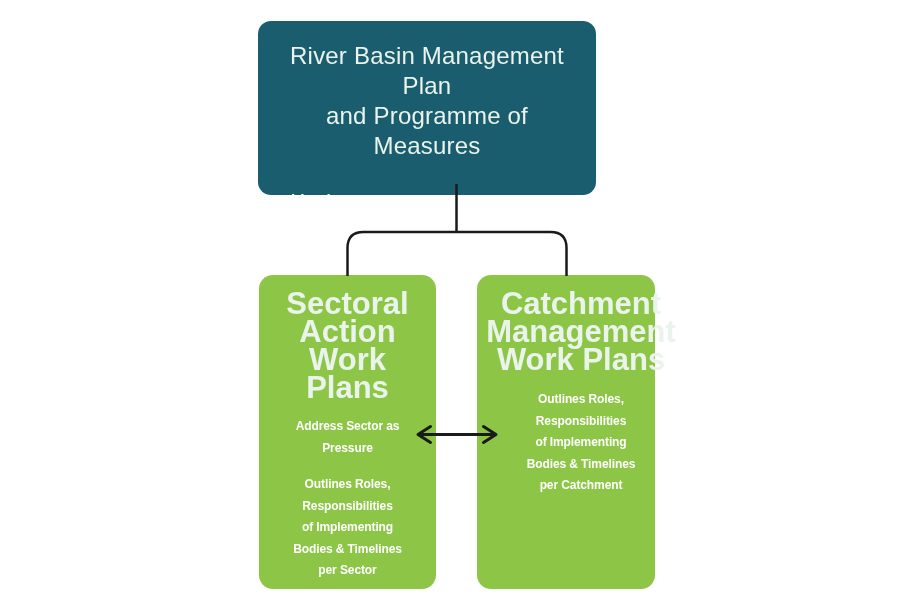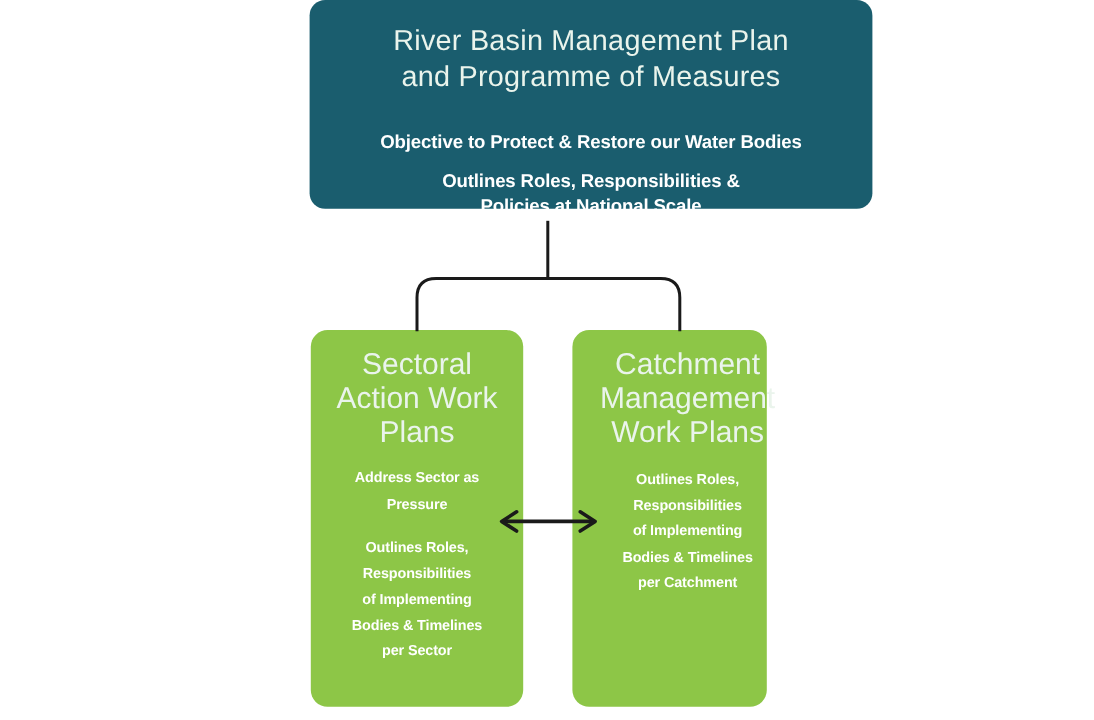--- a/index.html
+++ b/index.html
@@ -18,22 +18,22 @@
   .box {
     position: absolute;
     box-sizing: border-box;
     display: flex;
     flex-direction: column;
     align-items: center;
     text-align: center;
   }
   .root-box {
     left: 258px;
-    top: 0;
-    width: 469px;
+    top: 21px;
+    width: 338px;
     height: 174px;
     background: var(--teal, #1a5d6e);
     border-radius: 13px;
     padding: 20px 12px 0 12px;
   }
   .root-title {
     font-size: 24px;
     line-height: 30px;
     font-weight: 300;
     letter-spacing: 0.2px;
@@ -52,25 +52,25 @@
   .root-roles { margin-top: 12px; }
 
   .child-box {
     top: 275px;
     height: 314px;
     background: var(--green, #8dc647);
     border-radius: 14px;
     padding: 15px 8px 0 8px;
   }
   .sectoral-box { left: 259px; width: 177px; }
-  .catchment-box { left: 477px; width: 162px; padding-left: 38px; }
+  .catchment-box { left: 477px; width: 178px; padding-left: 38px; }
   .child-title {
-    font-size: 25px;
+    font-size: 31px;
     line-height: 28px;
-    font-weight: 400;
+    font-weight: 700;
     color: var(--light-text, #f0f8ea);
     white-space: pre-line;
   }
   .child-bold {
     font-size: 12px;
     line-height: 21.5px;
     font-weight: 700;
     letter-spacing: -0.1px;
     color: var(--bold-text, #ffffff);
     white-space: pre-line;

